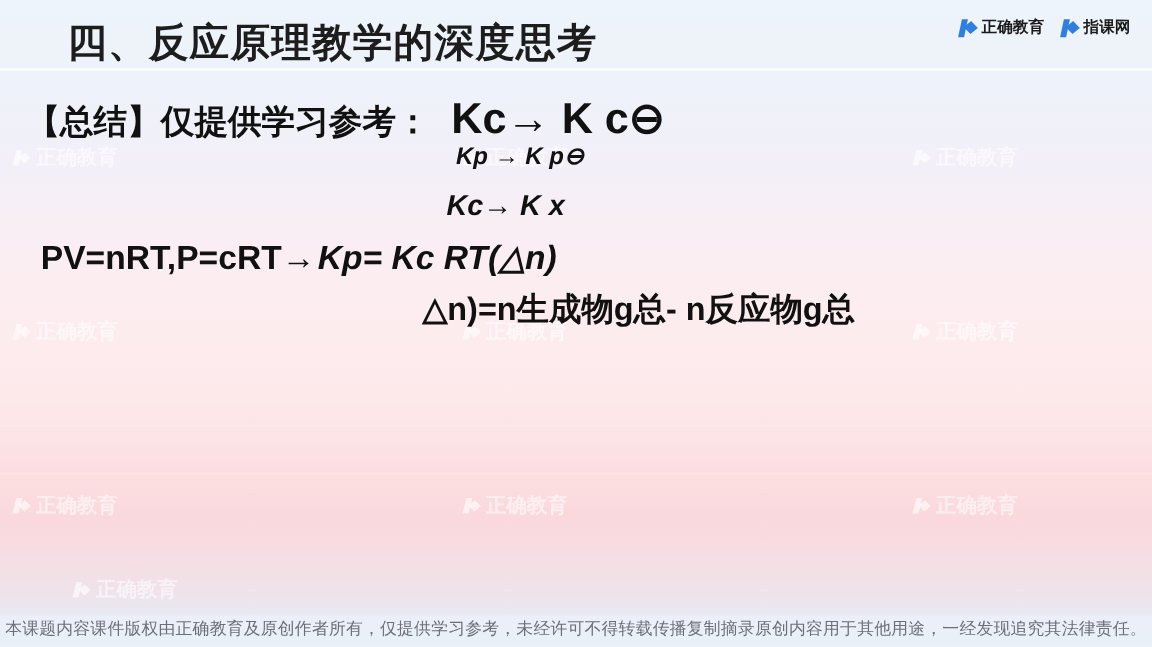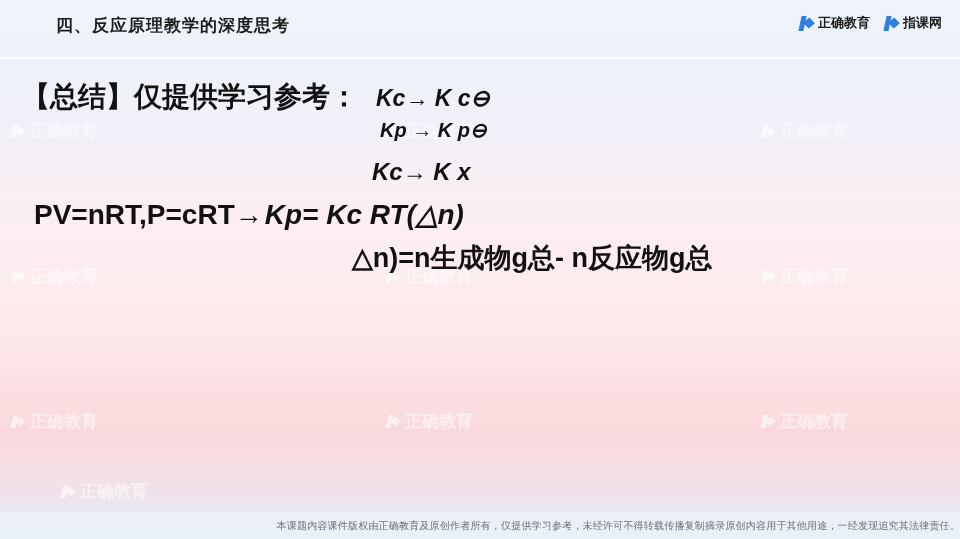--- a/index.html
+++ b/index.html
@@ -67,21 +67,21 @@
     width: 7px; height: 7px;
     background: rgba(255,255,255,0.6);
     transform: rotate(45deg) skewX(-6deg);
   }
 
   
   .header-title {
     position: absolute;
     left: 56px;
     top: 14px;
-    font-size: 17px;
+    font-size: 33px;
     font-weight: bold;
     color: #1d1d1d;
     letter-spacing: 1px;
   }
   .header-rule {
     position: absolute;
     left: 0;
     top: 57px;
     width: 960px;
     height: 2px;
@@ -135,43 +135,43 @@
     top: 60px;
     width: 960px;
   }
   .line {
     position: absolute;
     color: #111;
     font-weight: bold;
     white-space: nowrap;
   }
   .l1 { left: 22px; top: 18px; font-size: 28px; }
-  .l1 .eq { font-style: italic; font-size: 23px; margin-left: 18px; }
+  .l1 .eq { font-size: 36px; margin-left: 18px; }
   .l2 { left: 380px; top: 58px; font-size: 20px; font-style: italic; }
   .l3 { left: 372px; top: 98px; font-size: 24px; font-style: italic; }
   .l4 { left: 34px; top: 138px; font-size: 28px; }
   .l4 .eq { font-style: italic; margin-left: 2px; }
   .l5 { left: 312px; top: 180px; font-size: 27px; margin-left: 40px; }
 
   
   .footer-band {
     position: absolute;
     left: 0;
     bottom: 0;
     width: 960px;
     height: 26px;
     background: rgba(236, 240, 248, 0.75);
   }
   .footer-text {
     position: absolute;
     left: 0;
     bottom: 6px;
     width: 960px;
-    text-align: right;
-    font-size: 10px;
+    text-align: center;
+    font-size: 14px;
     color: #6d6f77;
     letter-spacing: 0.2px;
   }
 </style>
 </head>
 <body>
 
 <div class="slide">
 
   <div>

